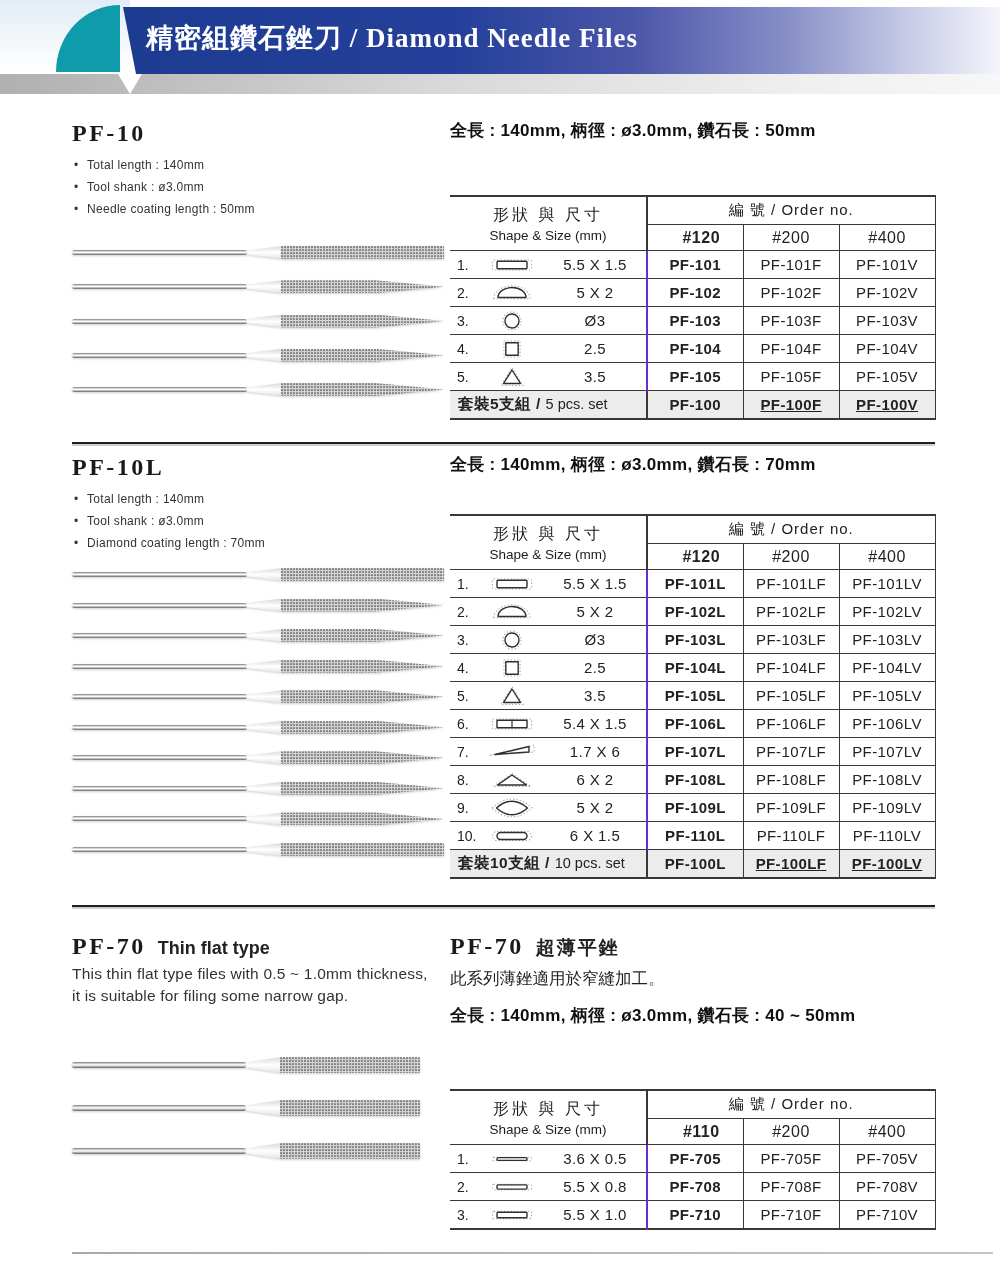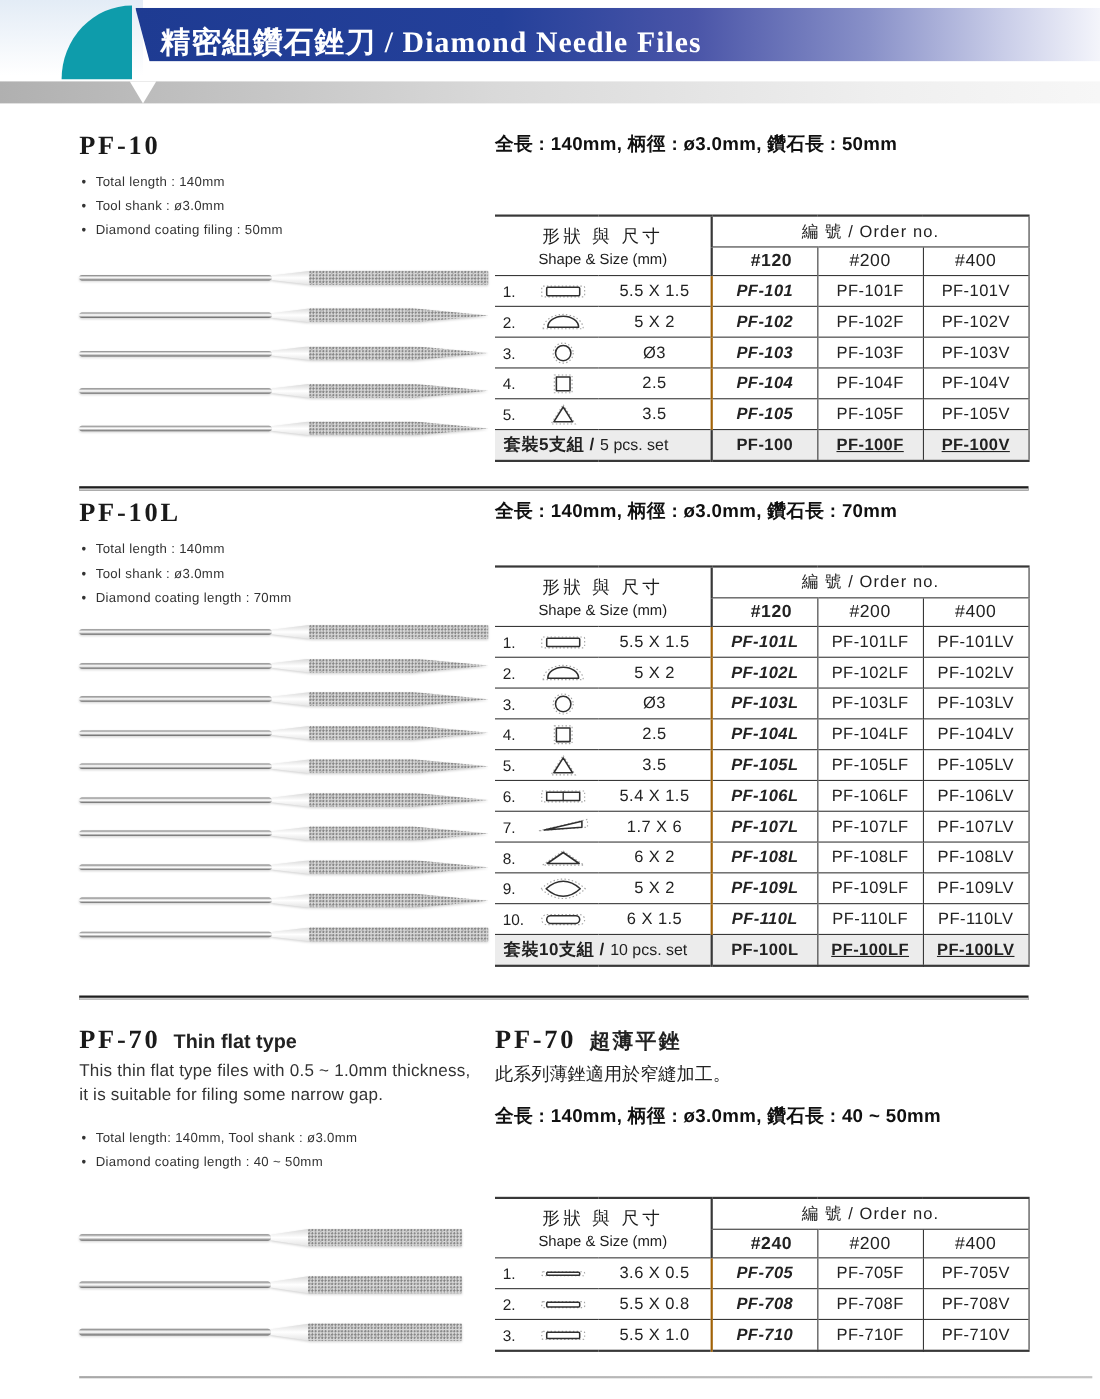--- a/index.html
+++ b/index.html
@@ -8,21 +8,21 @@
 
   
   .header{position:relative;height:94px;}
   .hdr-grad{position:absolute;left:0;top:0;width:130px;height:72px;
             background:linear-gradient(180deg,#e3ecf6 0%,#ffffff 95%);}
   .gray-bar{position:absolute;left:0;top:74px;height:20px;width:100%;
             background:linear-gradient(90deg,#b0b0b0 0%,#d9d9d9 45%,#efefef 80%,#f7f7f7 100%);}
   .notch{position:absolute;left:118px;top:74px;width:0;height:0;
          border-left:12px solid transparent;border-right:12px solid transparent;
          border-top:20px solid #fff;}
-  .blue-bar{position:absolute;left:123px;right:0;top:7px;height:49px;
+  .blue-bar{position:absolute;left:123px;right:0;top:7px;height:67px;
             background:linear-gradient(90deg,#1e3b92 0%,#24409a 38%,#4a55a8 58%,#8890c8 76%,#c9cde8 90%,#f4f5fb 100%);
             clip-path:polygon(0 0,100% 0,100% 100%,13px 100%);}
   .teal{position:absolute;left:56px;top:5px;width:64px;height:67px;
         background:#0e9cab;border-top-left-radius:100% 100%;}
   .hdr-title{position:absolute;left:23px;top:13px;color:#fff;
              font-family:"Liberation Serif","DejaVu Serif",serif;font-weight:bold;
              font-size:27px;letter-spacing:1px;white-space:nowrap;}
 
   
   .main{padding:26px 65px 0 72px;}
@@ -63,21 +63,21 @@
   .hdr2 td + td{border-left:1.5px solid #383838;}
   .shape-hd{text-align:center;vertical-align:middle;}
   .shape-hd .zh{font-size:16px;letter-spacing:3px;color:#1c1c1c;}
   .shape-hd .en{font-size:13.5px;margin-top:2px;color:#1c1c1c;}
   .spec .no{padding-left:7px;font-size:14px;}
   .spec .shp{text-align:center;}
   .spec .shp svg{vertical-align:middle;overflow:visible;}
   .spec .size{text-align:center;letter-spacing:0.4px;}
   .spec .ord{text-align:center;letter-spacing:0.4px;}
   .spec .b{font-weight:bold;}
-  .spec tr.datarow td:nth-child(4){border-left:2px solid #a16207;font-style:italic;}
+  .spec tr.datarow td:nth-child(4){border-left:2px solid #6d28d9;}
   .spec tr.datarow td:nth-child(n+5){border-left:1.5px solid #383838;}
   .setrow{background:#ececec;}
   .setrow td:nth-child(2){border-left:2px solid #383838;}
   .setrow td:nth-child(n+3){border-left:1.5px solid #383838;text-decoration:underline;}
   .setrow .setlabel{padding-left:8px;}
   .setrow .setlabel b{font-size:15.5px;letter-spacing:0.5px;}
   .setrow .setlabel span{font-size:14.5px;}
   .shp svg .solid{fill:#fff;stroke:#2f2f2f;stroke-width:1.4;stroke-linejoin:round;}
   .shp svg .solid line{stroke:#2f2f2f;stroke-width:1.2;}
   .shp svg .halo{fill:none;stroke:#a3a3a3;stroke-width:0.8;stroke-dasharray:1 1.6;}
@@ -115,21 +115,21 @@
 </div>
 
 <div class="main">
 
   <section class="section s1">
     <div class="left">
       <h2 class="ptitle">PF-10</h2>
       <ul class="bullets">
         <li>Total length : 140mm</li>
         <li>Tool shank : ø3.0mm</li>
-        <li>Diamond coating filing : 50mm</li>
+        <li>Needle coating length : 50mm</li>
       </ul>
       <div class="photo">
           <div class="file">
             <div class="shank"></div>
             <div class="neck"></div>
             <div class="tip blunt"></div>
           </div>
           <div class="file">
             <div class="shank"></div>
             <div class="neck"></div>
@@ -518,24 +518,20 @@
 
   <div class="divider d2"></div>
 
   <section class="section s3">
     <div class="left">
       <div class="title-row">
         <h2 class="ptitle">PF-70</h2>
         <span class="sub-en">Thin flat type</span>
       </div>
       <p class="para">This thin flat type files with 0.5 ~ 1.0mm thickness, it is suitable for filing some narrow gap.</p>
-      <ul class="bullets">
-        <li>Total length: 140mm, Tool shank : ø3.0mm</li>
-        <li>Diamond coating length : 40 ~ 50mm</li>
-      </ul>
       <div class="photo">
           <div class="file">
             <div class="shank"></div>
             <div class="neck"></div>
             <div class="tip blunt"></div>
           </div>
           <div class="file">
             <div class="shank"></div>
             <div class="neck"></div>
             <div class="tip blunt"></div>
@@ -566,21 +562,21 @@
             </colgroup>
             <tbody>
               <tr class="hdr1">
                 <td colspan="3" rowspan="2" class="shape-hd">
                   <div class="zh">形狀 與 尺寸</div>
                   <div class="en">Shape &amp; Size (mm)</div>
                 </td>
                 <td colspan="3" class="order-hd">編 號 / Order no.</td>
               </tr>
               <tr class="hdr2">
-                <td class="b">#240</td>
+                <td class="b">#110</td>
                 <td>#200</td>
                 <td>#400</td>
               </tr>
               <tr class="datarow">
                 <td class="no">1.</td>
                 <td class="shp"><svg viewBox="0 0 44 22" width="44" height="22" aria-hidden="true">
                     <g class="halo" transform="translate(22 11) scale(1.3) translate(-22 -11)">
                       <rect x="7" y="9.6" width="30" height="2.8" rx="1"></rect>
                     </g>
                     <g class="solid">

